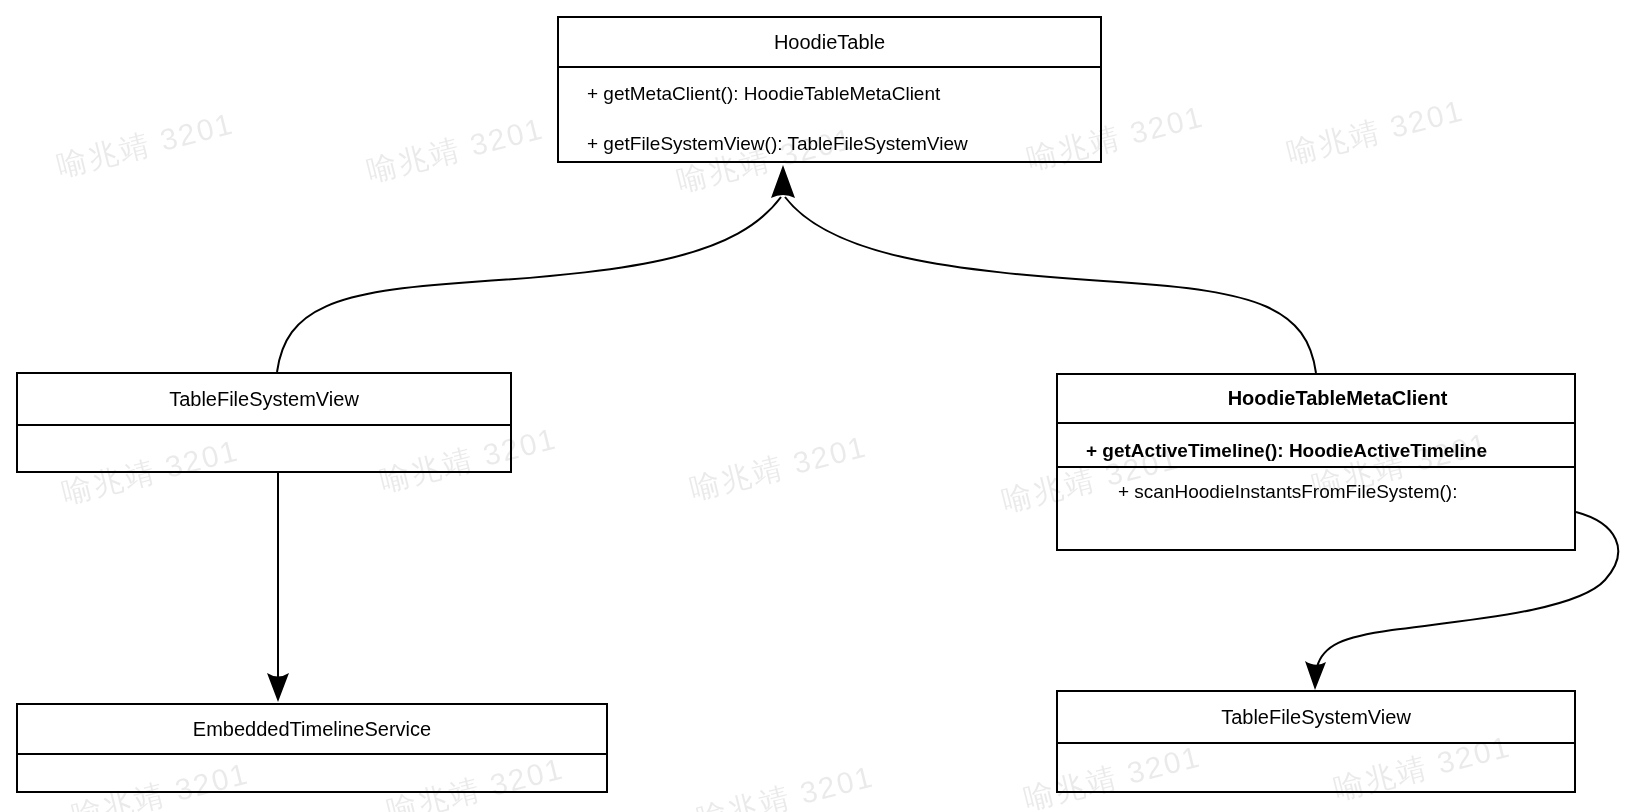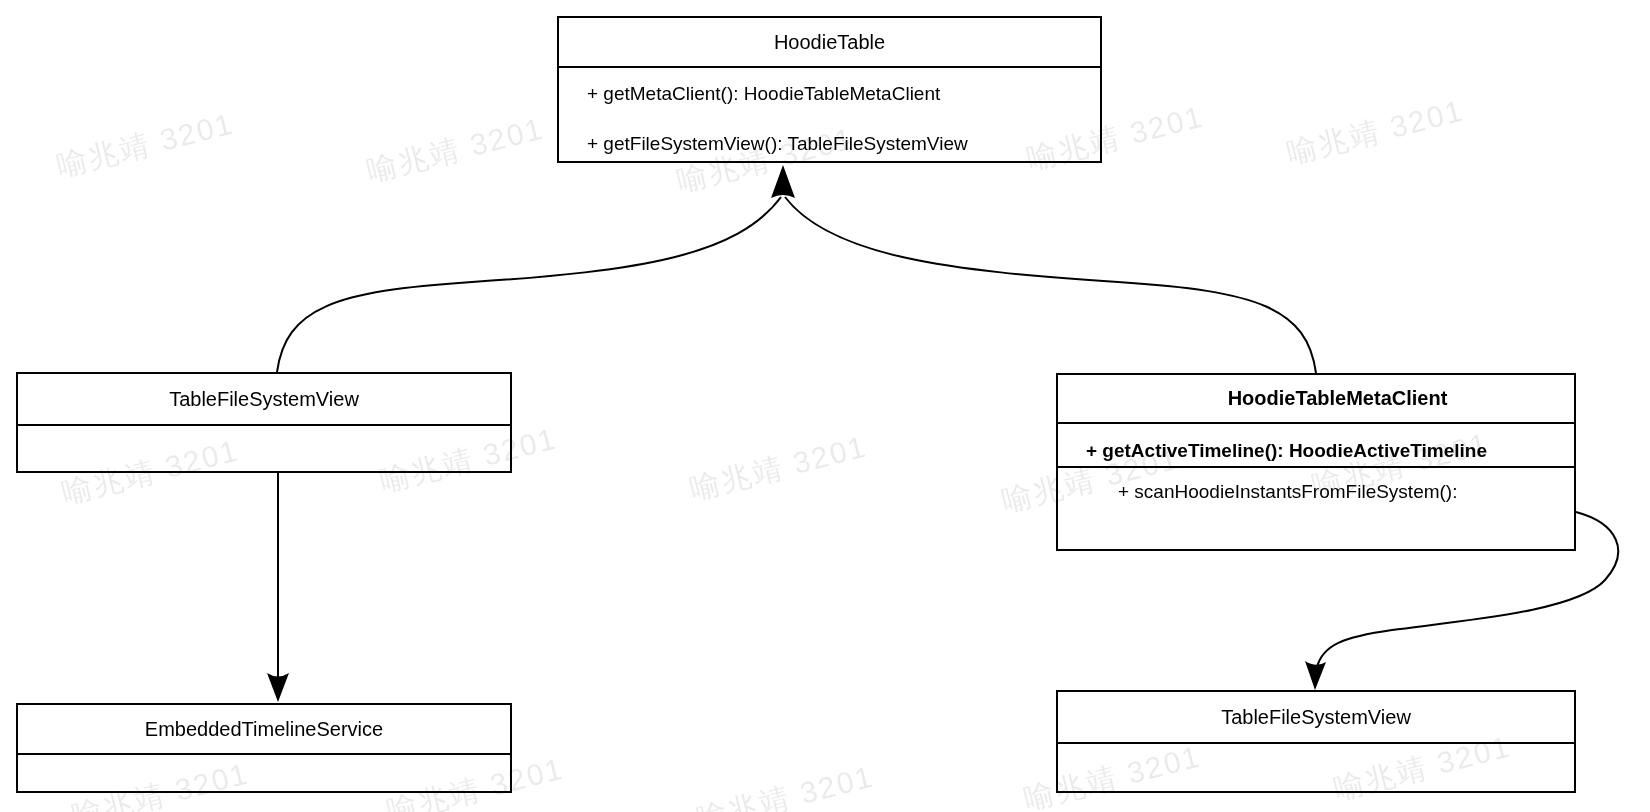--- a/index.html
+++ b/index.html
@@ -76,21 +76,21 @@
     <div class="compartment methods" style="height:44px;">
       <div class="m-line bold" style="height:54px;">+ getActiveTimeline(): HoodieActiveTimeline</div>
     </div>
     <div class="compartment" style="height:71px;">
       <div class="m-wrap">
         <div>+ scanHoodieInstantsFromFileSystem():</div>
       </div>
     </div>
   </div>
 
-  <div class="uml-box" style="left:16px; top:703px; width:496px; height:90px;">
+  <div class="uml-box" style="left:16px; top:703px; width:592px; height:90px;">
     <div class="uml-title" style="height:48px;">EmbeddedTimelineService</div>
     <div class="compartment" style="height:38px;"></div>
   </div>
 
   <div class="uml-box" style="left:1056px; top:690px; width:520px; height:103px;">
     <div class="uml-title" style="height:50px;">TableFileSystemView</div>
     <div class="compartment" style="height:49px;"></div>
   </div>
 
   <div class="wm-layer">

